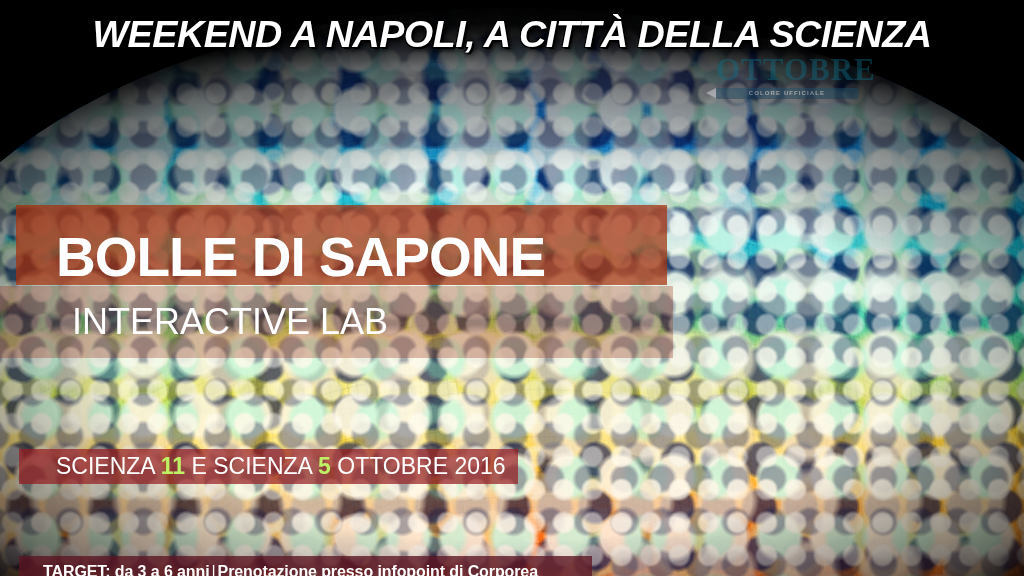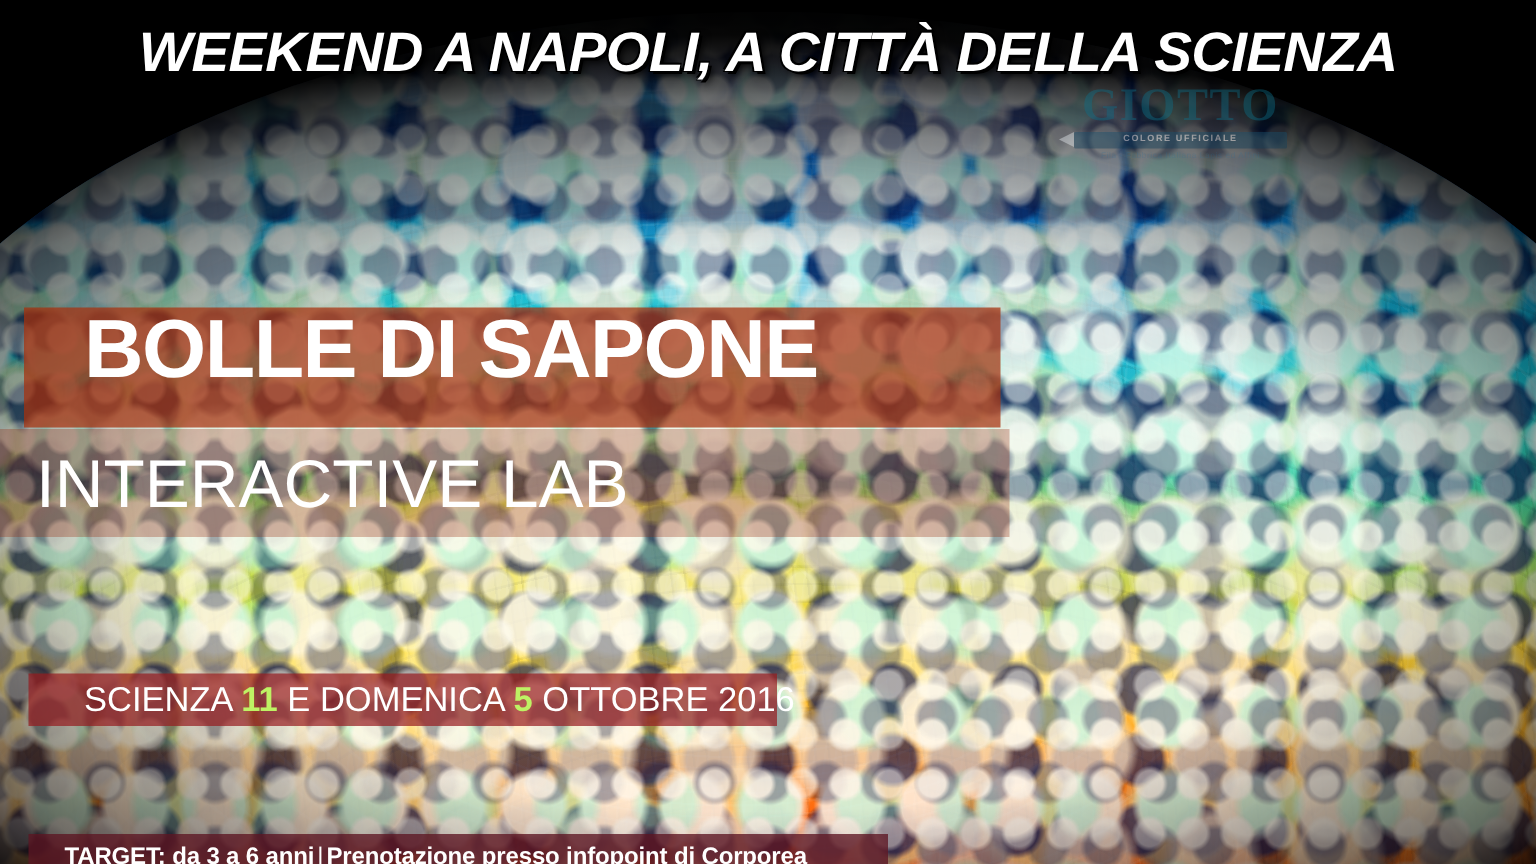--- a/index.html
+++ b/index.html
@@ -227,21 +227,21 @@
 
   
   .headline-box {
     position: absolute;
     left: 16px;
     top: 205px;
     width: 651px;
     height: 80px;
     background: rgba(168, 48, 12, 0.72);
     display: flex;
-    align-items: flex-start;
+    align-items: flex-end;
   }
   .headline {
     margin-left: 40px;
     font-size: 55px;
     font-weight: 700;
     color: #ffffff;
     letter-spacing: -1px;
     line-height: 1;
     white-space: nowrap;
   }
@@ -249,22 +249,22 @@
     position: absolute;
     left: 0px;
     top: 286px;
     width: 673px;
     height: 72px;
     background: rgba(150, 40, 10, 0.30);
     display: flex;
     align-items: center;
   }
   .subhead {
-    margin-left: 24px;
-    font-size: 45px;
+    margin-left: 72px;
+    font-size: 36px;
     font-weight: 400;
     color: #ffffff;
     letter-spacing: 0px;
     line-height: 1;
     white-space: nowrap;
   }
 
   
   .date-band {
     position: absolute;
@@ -324,38 +324,38 @@
       <div class="bl bl-swirl1"></div>
       <div class="bl bl-swirl2"></div>
       <div class="bl bl-drips"></div>
       <div class="bl bl-dots"></div>
       <div class="bl bl-dots2"></div>
     </div>
     <div class="bg-vignette"></div>
   </div>
 
   <div class="watermark">
-    <div class="wm-name">GIOTTO</div>
+    <div class="wm-name">OTTOBRE</div>
     <div class="wm-pencil">
       <div class="wm-pencil-text">COLORE UFFICIALE</div>
     </div>
     <div class="wm-sub">Fila - Fabbrica Italiana Lapis ed Affini</div>
   </div>
 
   <div class="top-title">WEEKEND A NAPOLI, A CITTÀ DELLA SCIENZA</div>
 
   <div class="headline-box">
     <div class="headline">BOLLE DI SAPONE</div>
   </div>
 
   <div class="subhead-box">
     <div class="subhead">INTERACTIVE LAB</div>
   </div>
 
   <div class="date-band">
-    <div class="date-text"><span>SCIENZA </span><span class="num">11</span><span> E DOMENICA </span><span class="num">5</span><span> OTTOBRE 2016</span></div>
+    <div class="date-text"><span>SCIENZA </span><span class="num">11</span><span> E SCIENZA </span><span class="num">5</span><span> OTTOBRE 2016</span></div>
   </div>
 
   <div class="target-bar">
     <div class="target-text"><span>TARGET: da 3 a 6 anni</span><span class="sep">|</span><span>Prenotazione presso infopoint di Corporea</span></div>
   </div>
 
 </div>
 
 </body></html>

